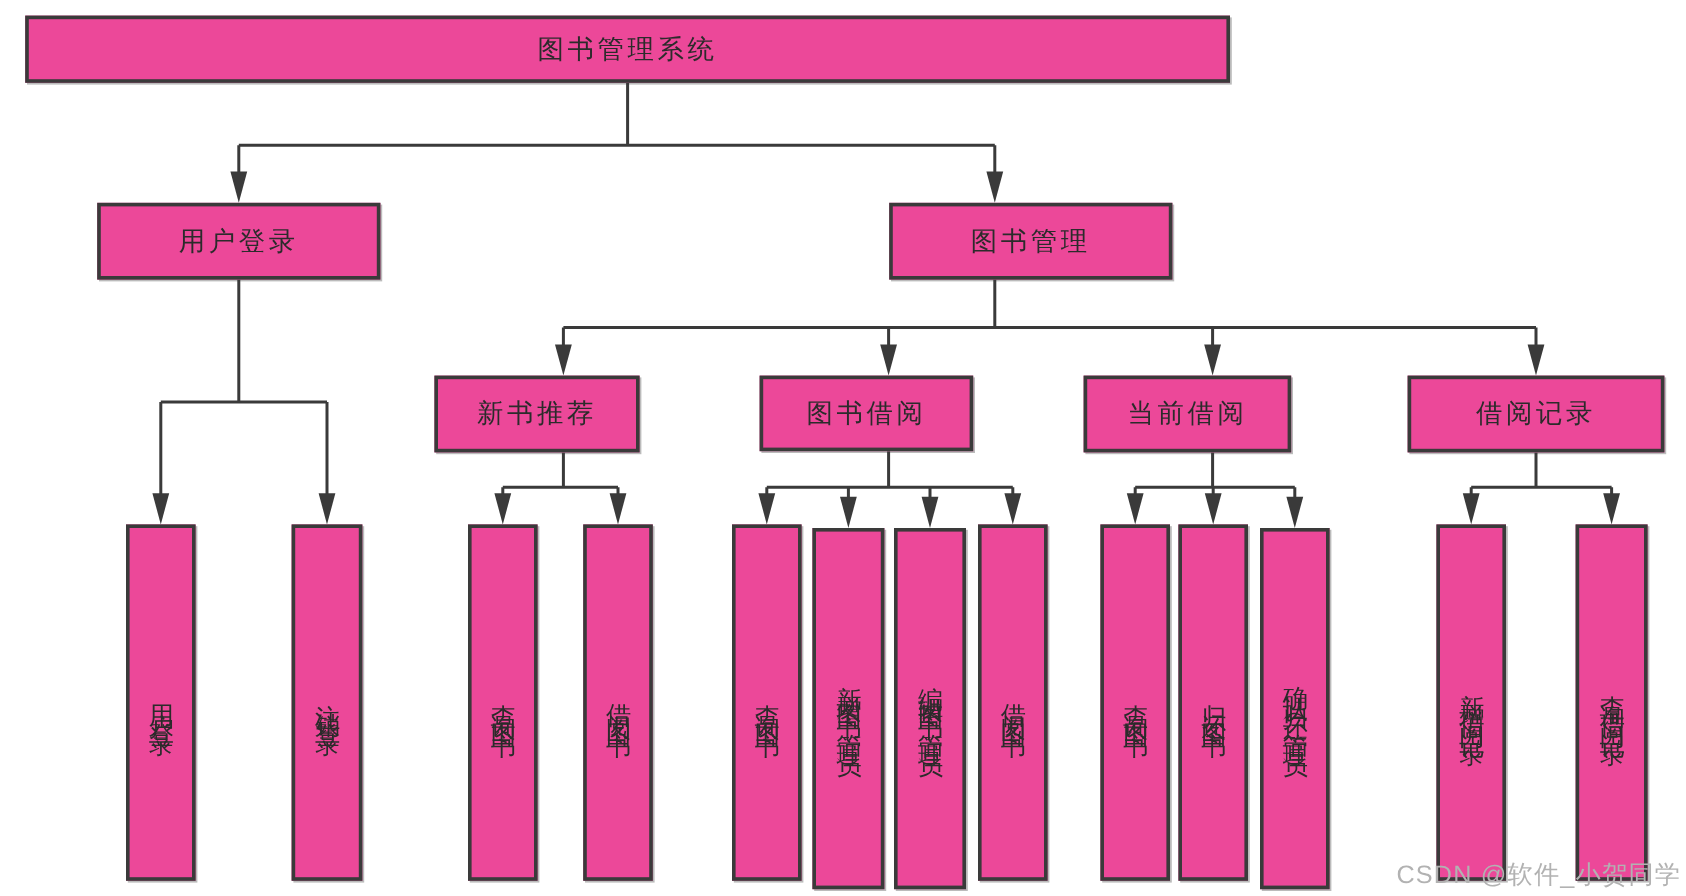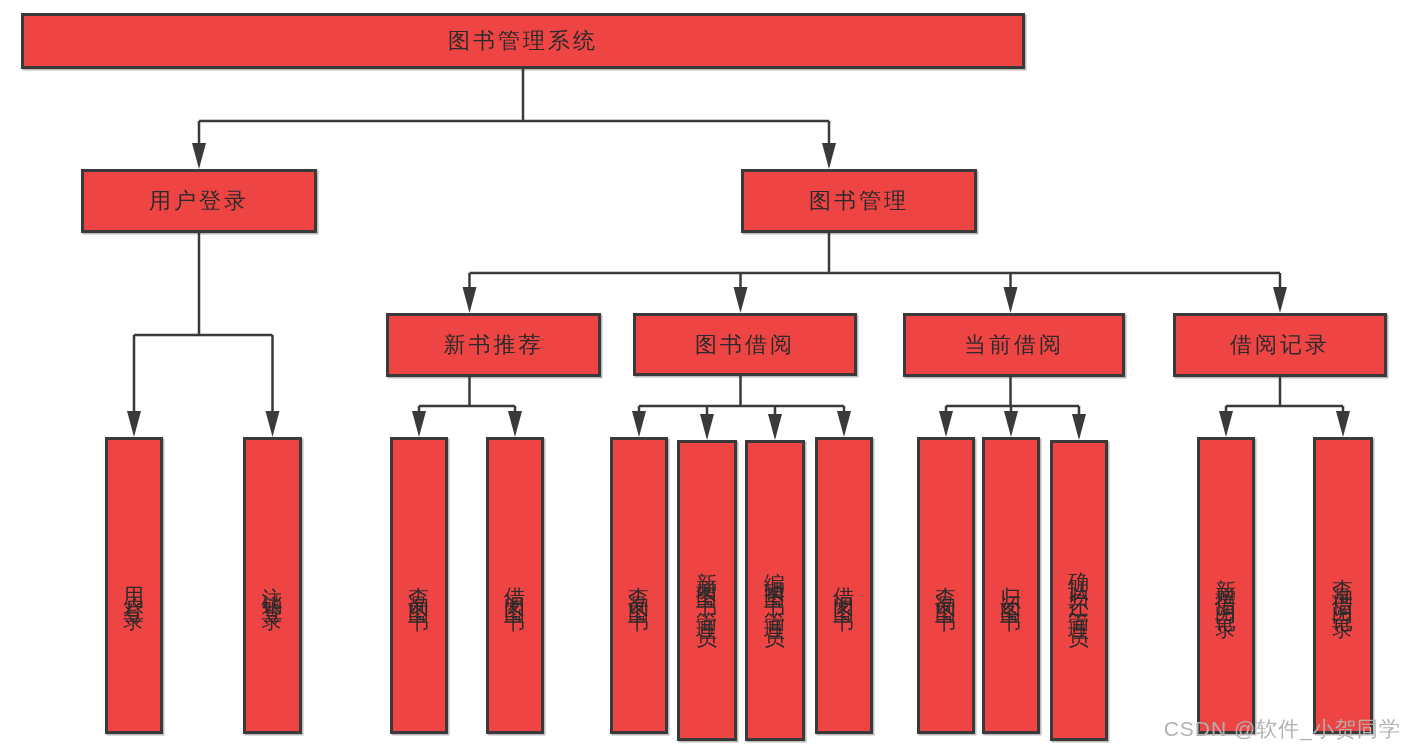--- a/index.html
+++ b/index.html
@@ -19,21 +19,21 @@
   }
   #connectors{
     position:absolute;
     left:0;top:0;
     z-index:0;
   }
   .node{
     position:absolute;
     box-sizing:border-box;
     border:3px solid var(--line);
-    background:#ef4444;
+    background:#ec4899;
     display:flex;
     align-items:center;
     justify-content:center;
     z-index:1;
     box-shadow:1.5px 1.5px 0 rgba(60,60,60,0.35);
   }
   .node .lbl{
     color:var(--text);
     font-size:22px;
     letter-spacing:3px;
@@ -43,23 +43,23 @@
     writing-mode:vertical-rl;
     text-orientation:mixed;
     font-size:21px;
     letter-spacing:8px;
     line-height:1.1;
   }
   
   .n-root       {left:21px;  top:13px;  width:1004px; height:56px;}
   .n-user       {left:81px;  top:169px; width:236px;  height:64px;}
   .n-book       {left:741px; top:169px; width:236px;  height:64px;}
-  .n-l3-new     {left:362px; top:313px; width:215px;  height:64px;margin-left:24px;}
-  .n-l3-borrow  {left:633px; top:313px; width:224px;  height:63px;}
-  .n-l3-current {left:903px; top:313px; width:222px;  height:64px;}
+  .n-l3-new     {left:362px; top:313px; width:171px;  height:64px;}
+  .n-l3-borrow  {left:633px; top:313px; width:178px;  height:63px;}
+  .n-l3-current {left:903px; top:313px; width:173px;  height:64px;}
   .n-l3-record  {left:1173px;top:313px; width:214px;  height:64px;}
   
   .n-user-login {left:105px; top:437px; width:58px; height:297px;}
   .n-logout     {left:243px; top:437px; width:59px; height:297px;}
   .n-nb-query   {left:390px; top:437px; width:58px; height:297px;}
   .n-nb-borrow  {left:486px; top:437px; width:58px; height:297px;}
   .n-bb-query   {left:610px; top:437px; width:58px; height:297px;}
   .n-bb-add     {left:677px; top:440px; width:60px; height:301px;}
   .n-bb-edit    {left:745px; top:440px; width:60px; height:301px;}
   .n-bb-borrow  {left:815px; top:437px; width:58px; height:297px;}

